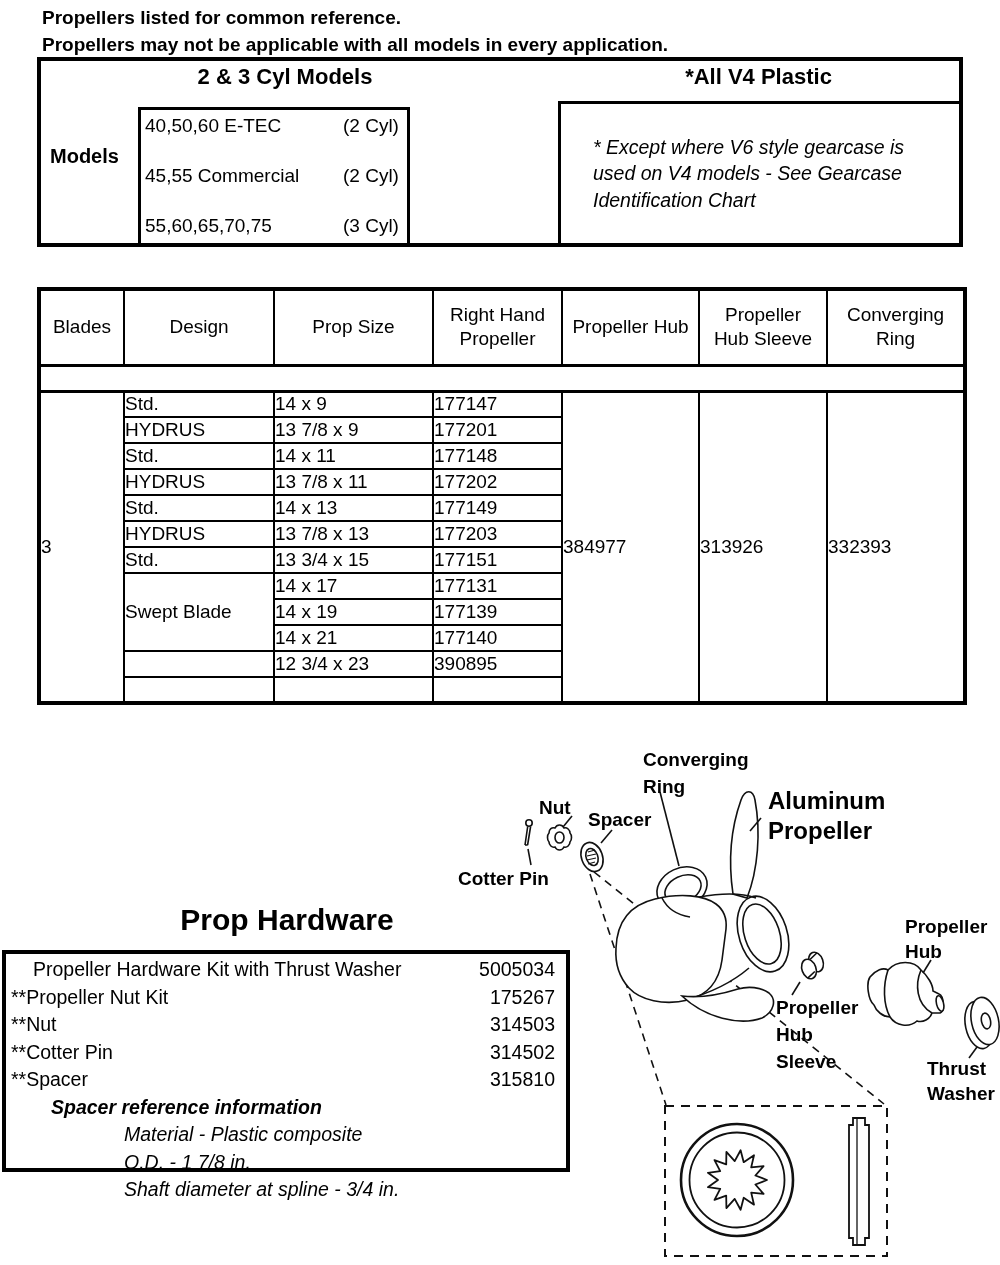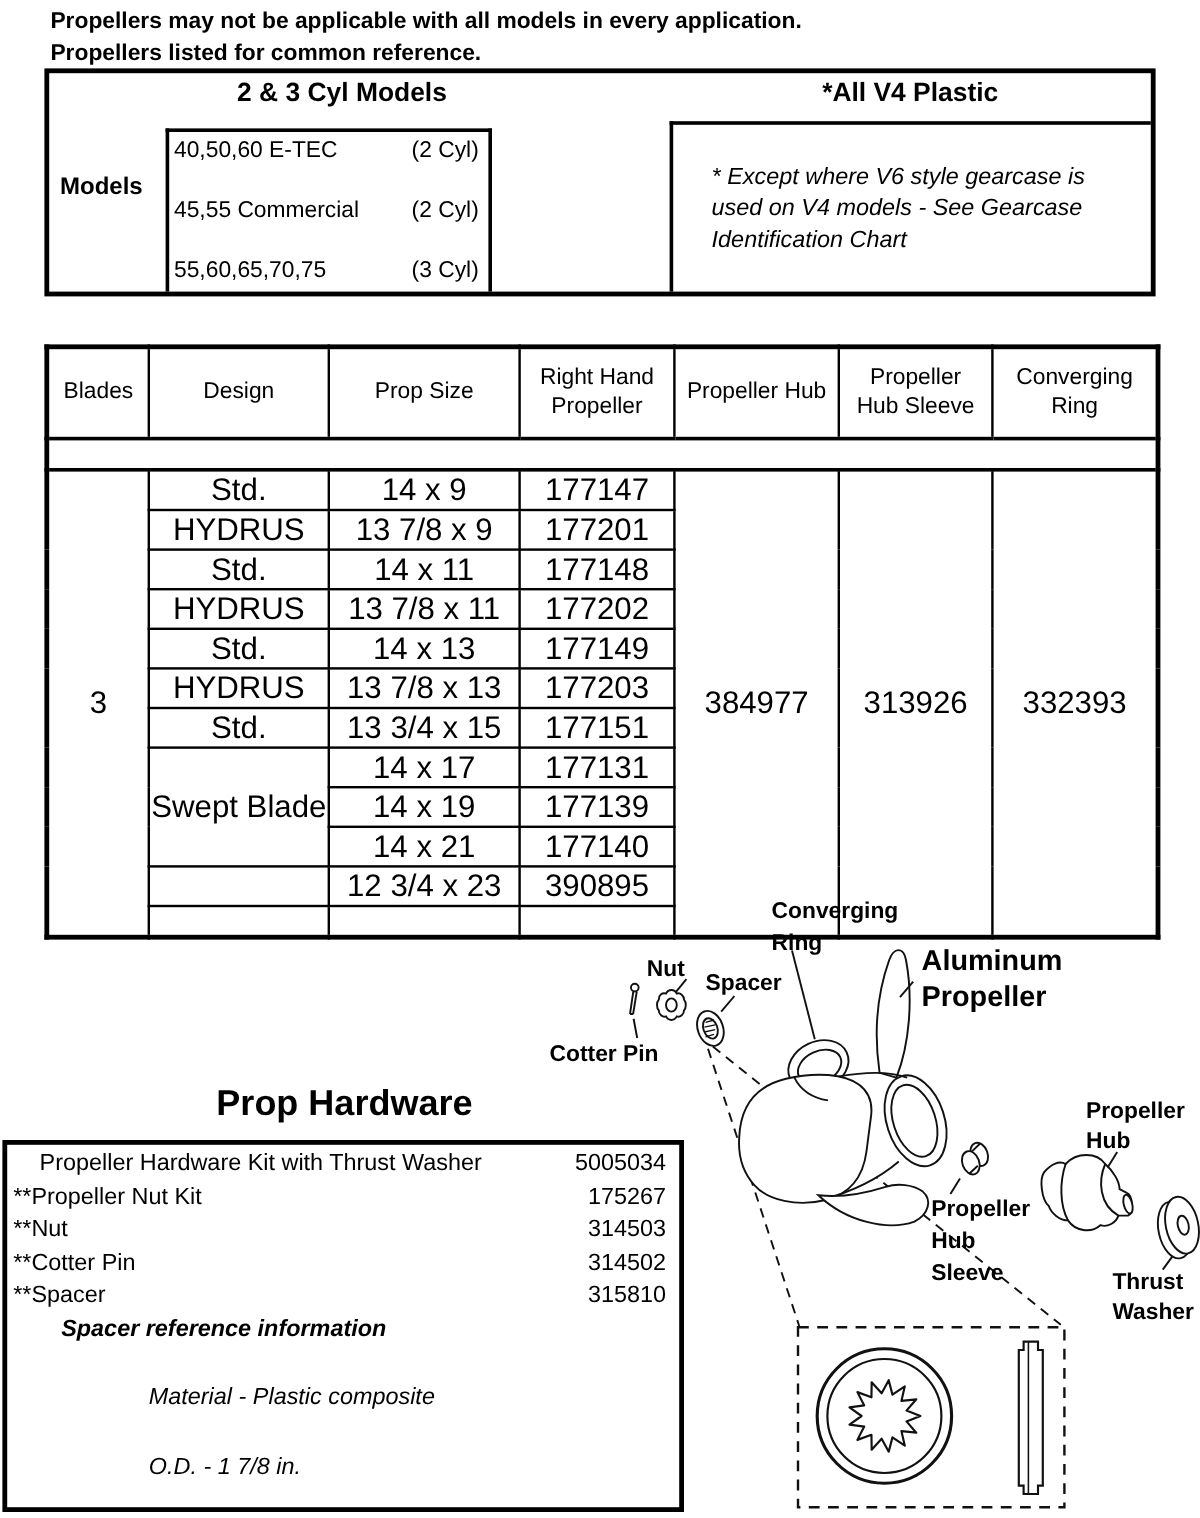--- a/index.html
+++ b/index.html
@@ -26,50 +26,50 @@
   .mt-right-box { position:absolute; left:517px; top:40px; width:401px; height:142px;
     border:3px solid #000; border-bottom:none; border-right:none;
     display:flex; align-items:center; }
   .mt-note { font-style:italic; font-size:19.5px; line-height:26.5px; padding:0 28px 0 32px; }
   
   table.prop-table { position:absolute; left:37px; top:287px; width:926px;
     border-collapse:collapse; table-layout:fixed; border:4px solid #000; }
   .prop-table th { font-weight:normal; font-size:19px; text-align:center; vertical-align:middle;
     height:76px; border:2px solid #000; border-bottom:3px solid #000; white-space:pre-line; line-height:24px; }
   .prop-table tr.gap td { height:26px; border:none; border-bottom:3px solid #000; }
-  .prop-table td { border:2px solid #000; height:26px; font-size:26px; text-align:center; vertical-align:middle; padding:0; }
+  .prop-table td { border:2px solid #000; height:26px; font-size:19px; vertical-align:middle; padding:0; }
   
   .hw-title { position:absolute; left:137px; top:903px; width:300px; text-align:center;
     font-size:30px; font-weight:bold; }
-  .hw-box { position:absolute; left:2px; top:950px; width:568px; height:310px;
+  .hw-box { position:absolute; left:2px; top:950px; width:568px; height:222px;
     border:4px solid #000; padding:2px 0; font-size:19.5px; }
   .hw-row { display:flex; justify-content:space-between; line-height:27.5px; padding:0 11px 0 5px; }
   .hw-row.indent1 { padding-left:27px; }
   .hw-ref-title { font-weight:bold; font-style:italic; line-height:27.5px; padding-left:45px; }
-  .hw-ref-line { font-style:italic; line-height:27.5px; padding-left:118px;margin-top:30px; }
+  .hw-ref-line { font-style:italic; line-height:27.5px; padding-left:118px; }
   
   svg.diagram { position:absolute; left:440px; top:735px; width:560px; height:530px; }
   .dlabel { position:absolute; font-weight:bold; white-space:pre-line; font-size:19px; line-height:25px; }
   #lbl-converging-ring { left:643px; top:746px; line-height:27px; }
   #lbl-nut { left:539px; top:795px; }
   #lbl-spacer { left:588px; top:807px; }
   #lbl-aluminum-propeller { left:768px; top:786px; font-size:24px; line-height:30px; }
   #lbl-cotter-pin { left:458px; top:866px; }
   #lbl-propeller-hub { left:905px; top:914px; }
   #lbl-hub-sleeve { left:776px; top:994px; line-height:27px; }
   #lbl-thrust-washer { left:927px; top:1056px; }
 </style>
 </head>
 <body>
 
 <div class="page">
 
   <div class="intro">
+    <div>Propellers listed for common reference.</div>
     <div>Propellers may not be applicable with all models in every application.</div>
-    <div>Propellers listed for common reference.</div>
   </div>
 
   <div class="models-box">
     <div class="models-label">Models</div>
     <div class="mt-header mt-header-left">2 &amp; 3 Cyl Models</div>
     <div class="mt-header mt-header-right">*All V4 Plastic</div>
     <div class="mt-left-box">
       <div class="mt-row">
         <span>40,50,60 E-TEC</span>
         <span class="cyl">(2 Cyl)</span>

